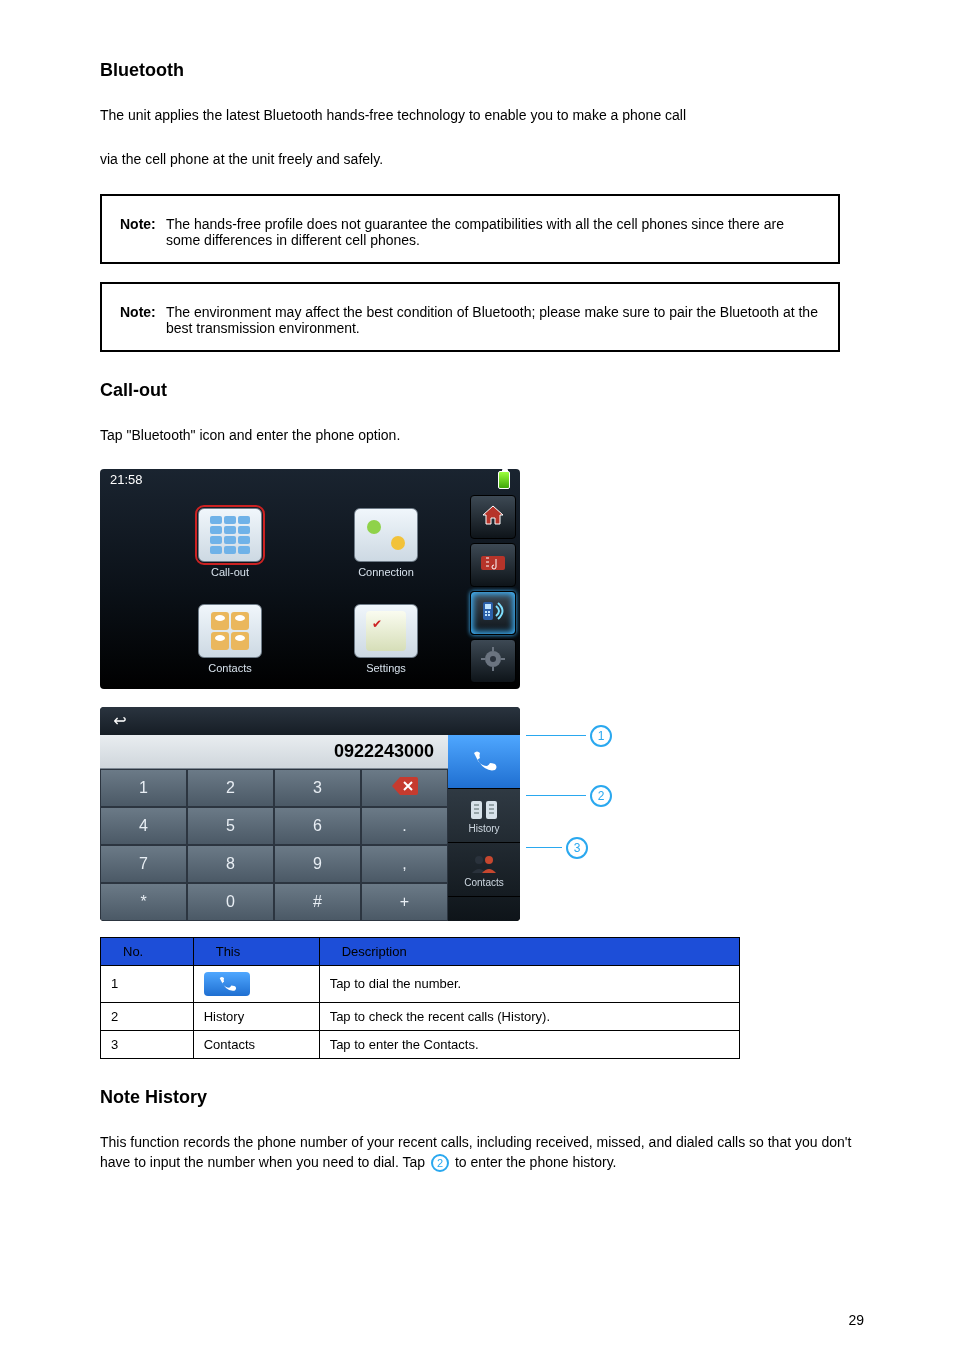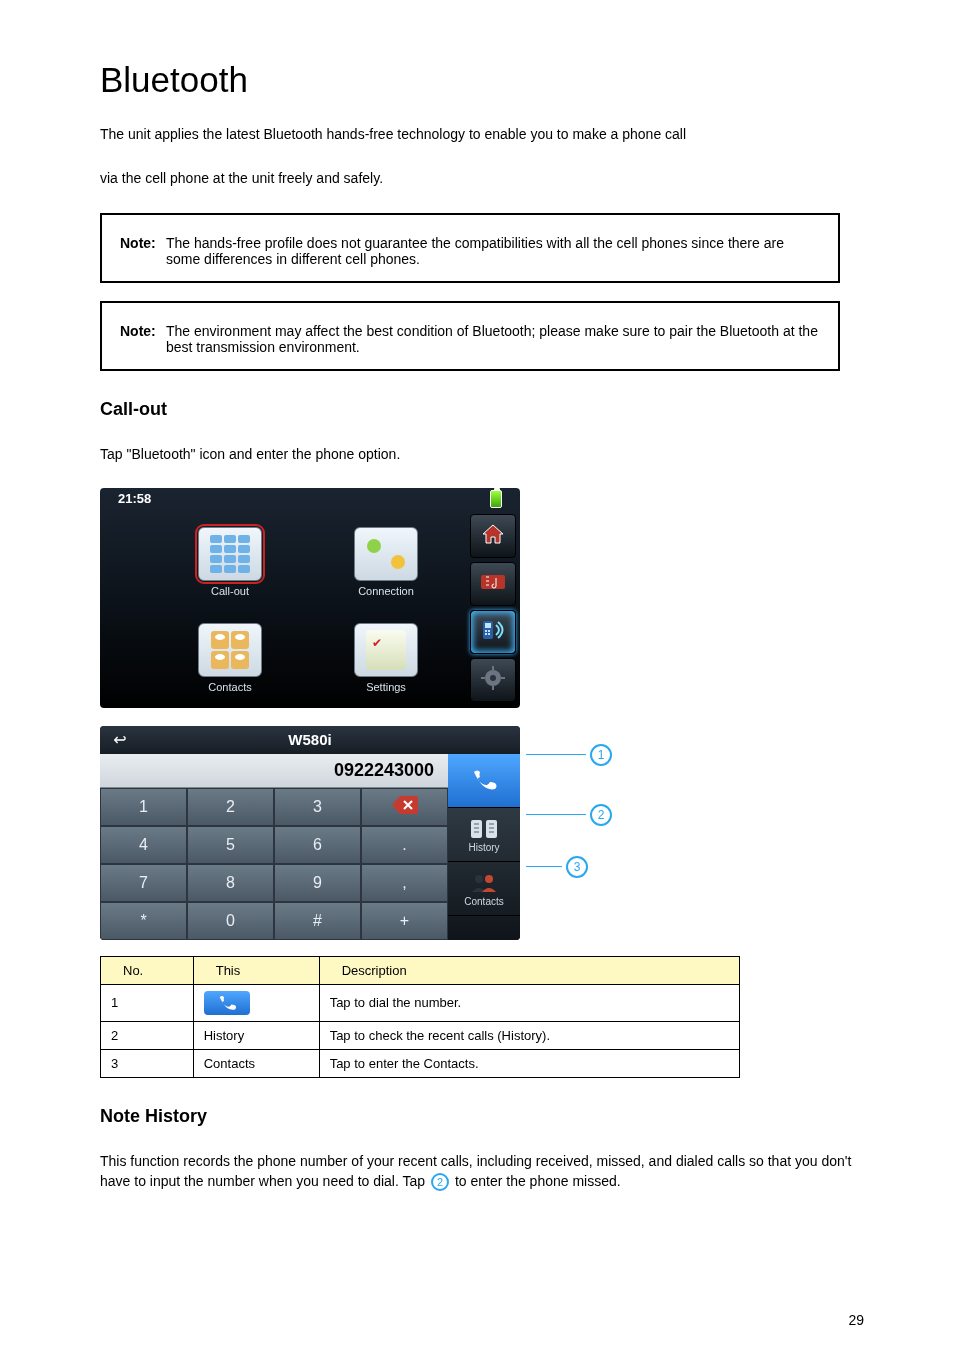--- a/index.html
+++ b/index.html
@@ -22,21 +22,21 @@
   body{
     width:var(--page-w);
     min-height:var(--page-h);
     background:#fff;
     color:var(--text);
     font-family:Arial,Helvetica,sans-serif;
     font-size:14px;
     padding:60px 80px 40px 100px;
     position:relative;
   }
-  h1{font-size:35px;margin:0 0 2px 0;font-weight:normal;}
+  h1{font-size:18px;margin:0 0 2px 0;font-weight:bold;}
   h2{font-size:18px;margin:28px 0 10px 0;font-weight:bold;}
   p{margin:24px 0;line-height:1.45;}
   .note-box{
     border:2px solid #000;
     padding:20px 18px 14px 18px;
     margin:18px 0;
     max-width:740px;
   }
   .note-row{display:flex;}
   .note-label{width:46px;flex-shrink:0;font-weight:bold;}
@@ -47,22 +47,22 @@
   .device-frame{
     width:420px;height:220px;
     background:linear-gradient(var(--ui-dark-top) 0%,#0b1118 55%,#000 100%);
     border-radius:4px;
     position:relative;
     color:#fff;
     overflow:hidden;
   }
   .statusbar{
     position:absolute;inset:0 0 auto 0;height:22px;
-    display:flex;align-items:center;padding:0 18px;
-    font-size:13px;font-weight:bold;
+    display:flex;align-items:center;padding:0 10px;
+    font-size:13px;font-weight:normal;
   }
   .statusbar .spacer{flex:1;}
   .battery-icon{
     width:12px;height:18px;border:1px solid #fff;border-radius:2px;
     position:relative;background:linear-gradient(#9cff3d,#3fa60a);
   }
   .battery-icon::before{content:"";position:absolute;top:-3px;left:3px;width:6px;height:3px;background:#fff;border-radius:1px;}
   .side-col{
     position:absolute;right:4px;top:26px;bottom:4px;width:46px;
     display:flex;flex-direction:column;gap:4px;
@@ -149,21 +149,21 @@
     font-size:12px;color:#2aa8ef;margin-left:4px;background:#fff;
   }
 
   
   table.legend{
     border-collapse:collapse;margin:16px 0;width:640px;
   }
   table.legend th,table.legend td{
     border:1px solid #000;padding:6px 10px;font-size:13px;text-align:left;vertical-align:middle;
   }
-  table.legend th{background:#fef9c3;font-weight:normal;padding-left:22px;}
+  table.legend th{background:#1d4ed8;font-weight:normal;padding-left:22px;}
   .mini-call{
     width:46px;height:24px;border-radius:4px;
     background:linear-gradient(#4fa7ff,#1f6fd1);
     display:flex;align-items:center;justify-content:center;
   }
 
   .inline-bubble{
     display:inline-flex;width:18px;height:18px;border:2px solid #2aa8ef;border-radius:50%;
     align-items:center;justify-content:center;font-size:11px;color:#2aa8ef;vertical-align:middle;
     margin:0 2px;
@@ -297,21 +297,20 @@
     </div>
   </div>
 </div>
 
 <div class="dialer-wrap">
   <div class="dialer-frame">
     <div class="dialer-top">
       <div class="back-btn">
         <span>↩</span>
       </div>
-      <div class="dialer-title">W580i</div>
       <div class="dialer-title-pad"></div>
     </div>
     <div class="dialer-body">
       <div class="dial-left">
         <div class="number-field">0922243000</div>
         <div class="keypad">
           <div class="key">1</div>
           <div class="key">2</div>
           <div class="key">3</div>
           <div class="key bsp">
@@ -418,16 +417,16 @@
     </tr>
   </tbody>
 </table>
 
 <h2>Note History</h2>
 <p>
   <span>This function records the phone number of your recent calls, including received, missed, and</span>
   <span>dialed calls so that you don't have to input the number when you need to dial. Tap </span>
   <span class="inline-bubble">2</span>
   <span> to enter</span>
-  <span>the phone missed.</span>
+  <span>the phone history.</span>
 </p>
 
 <div class="page-num">29</div>
 
 </body></html>

